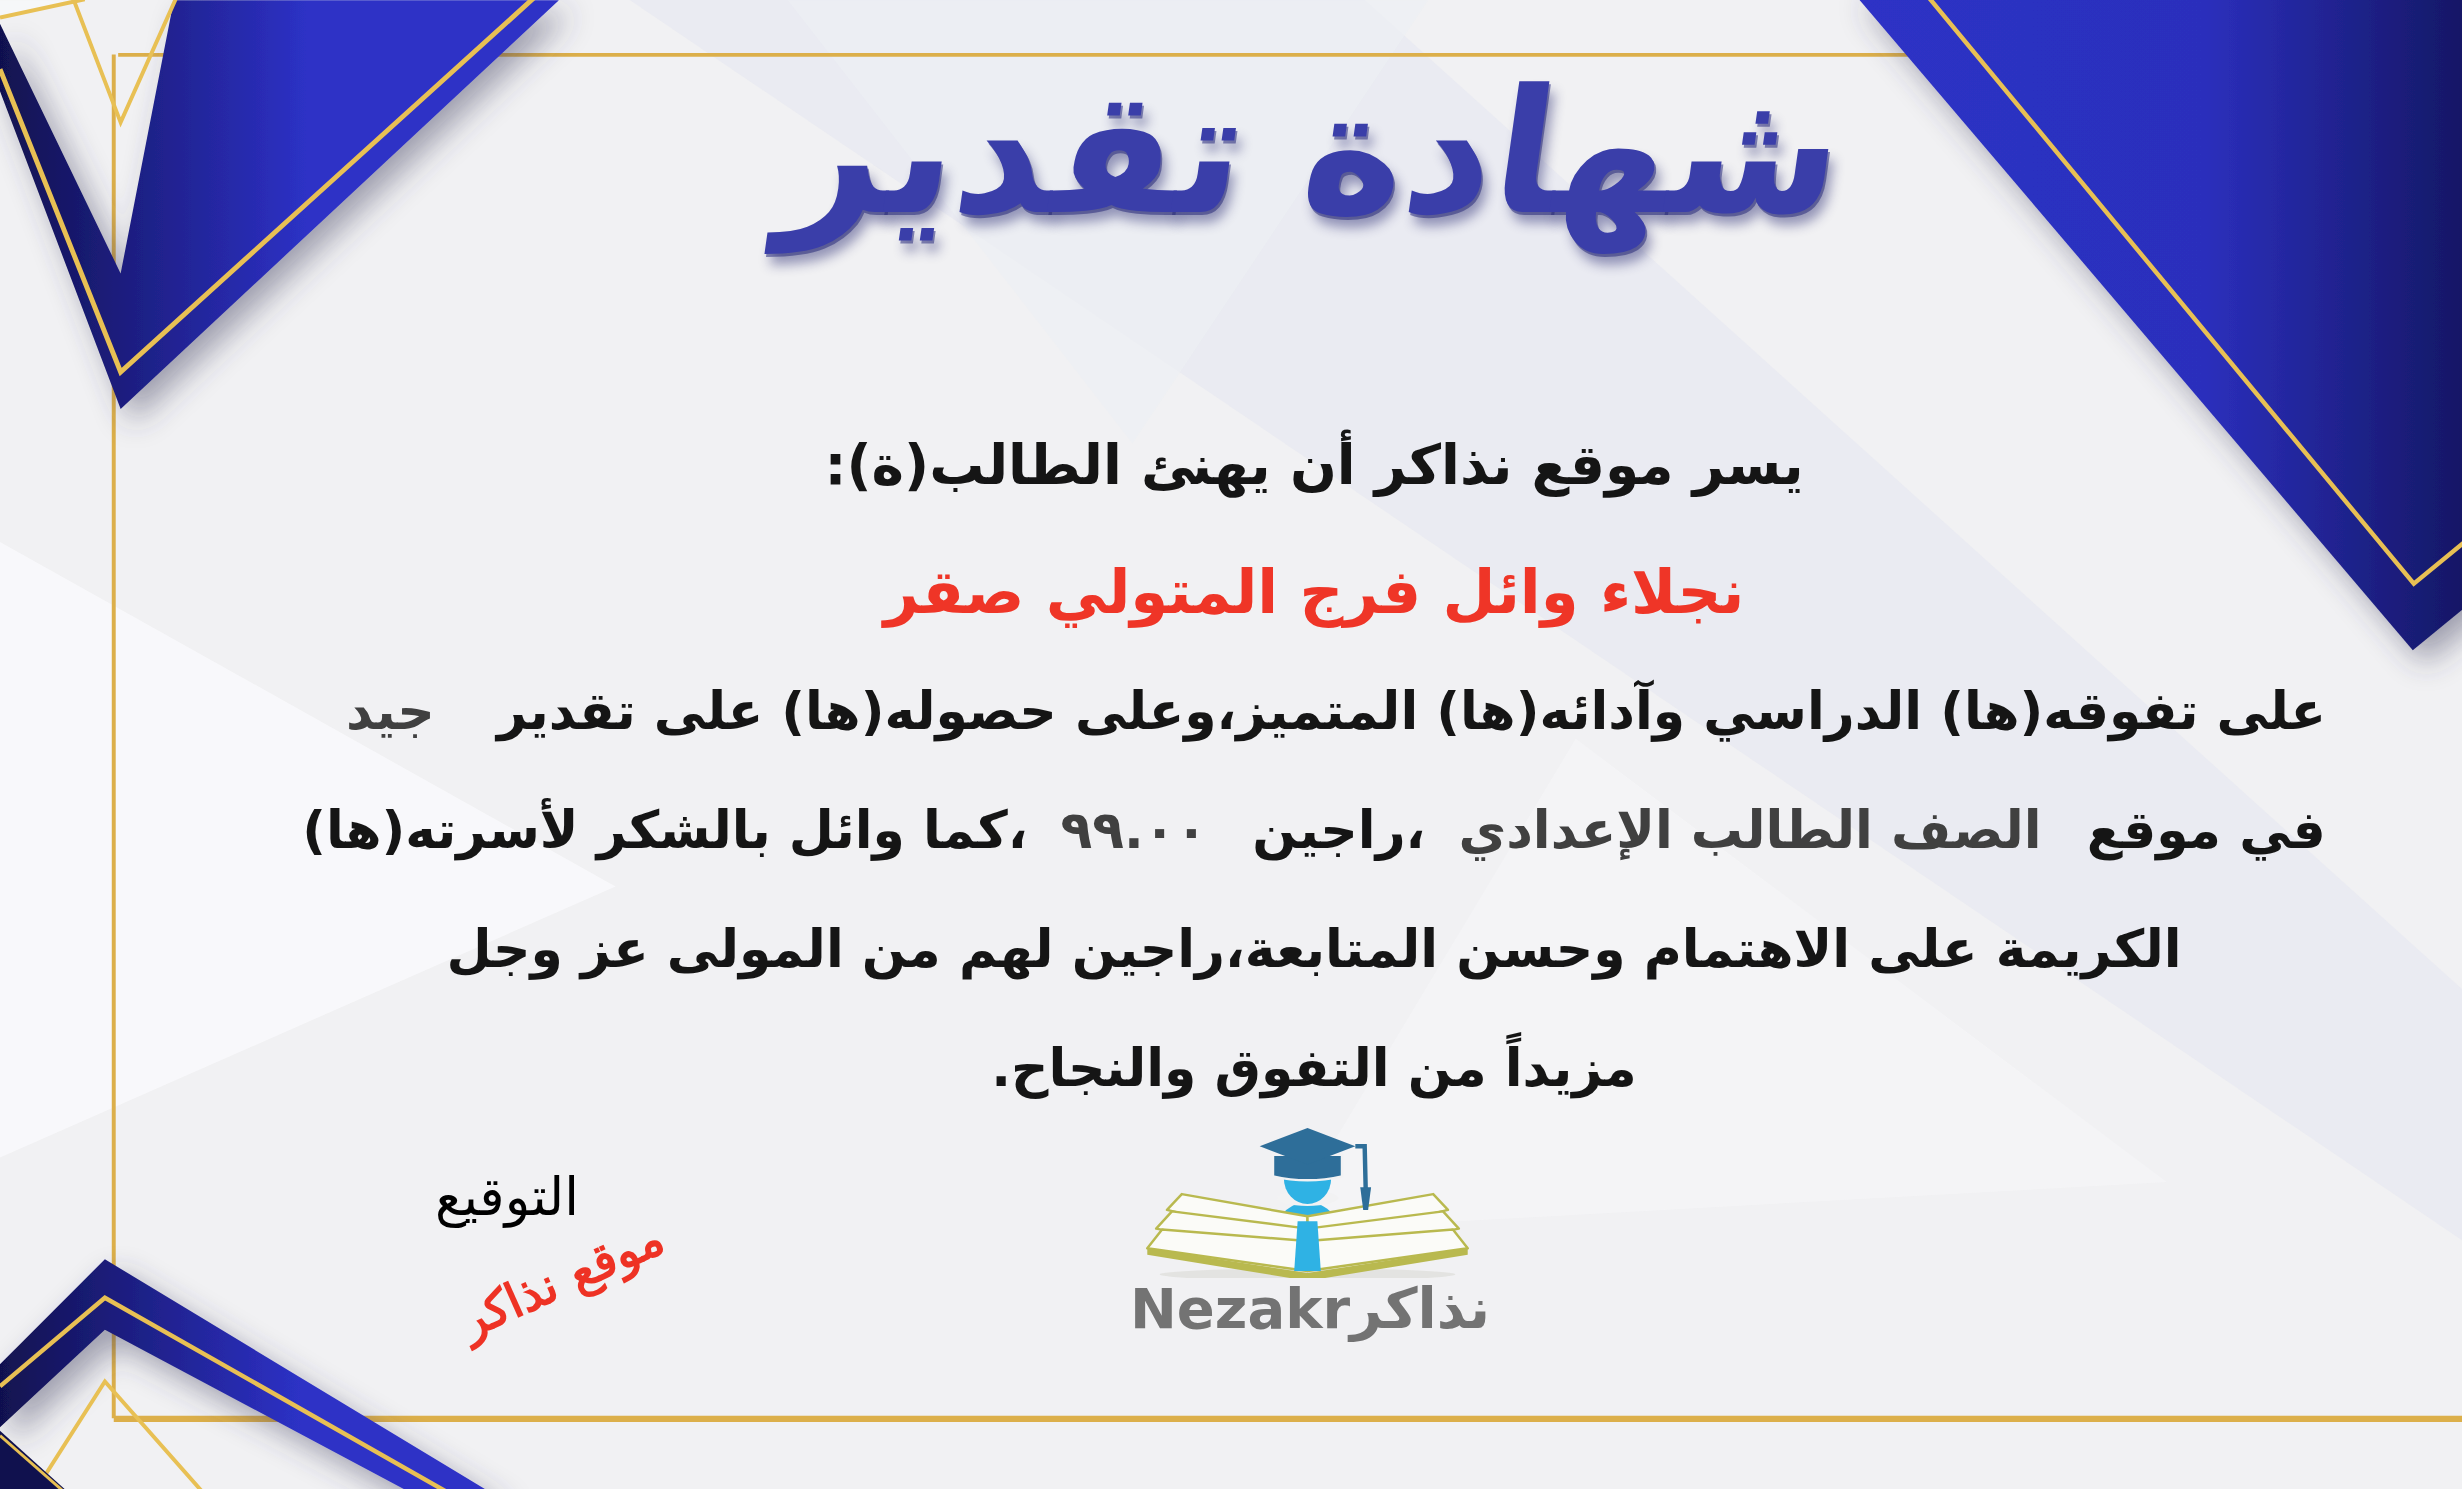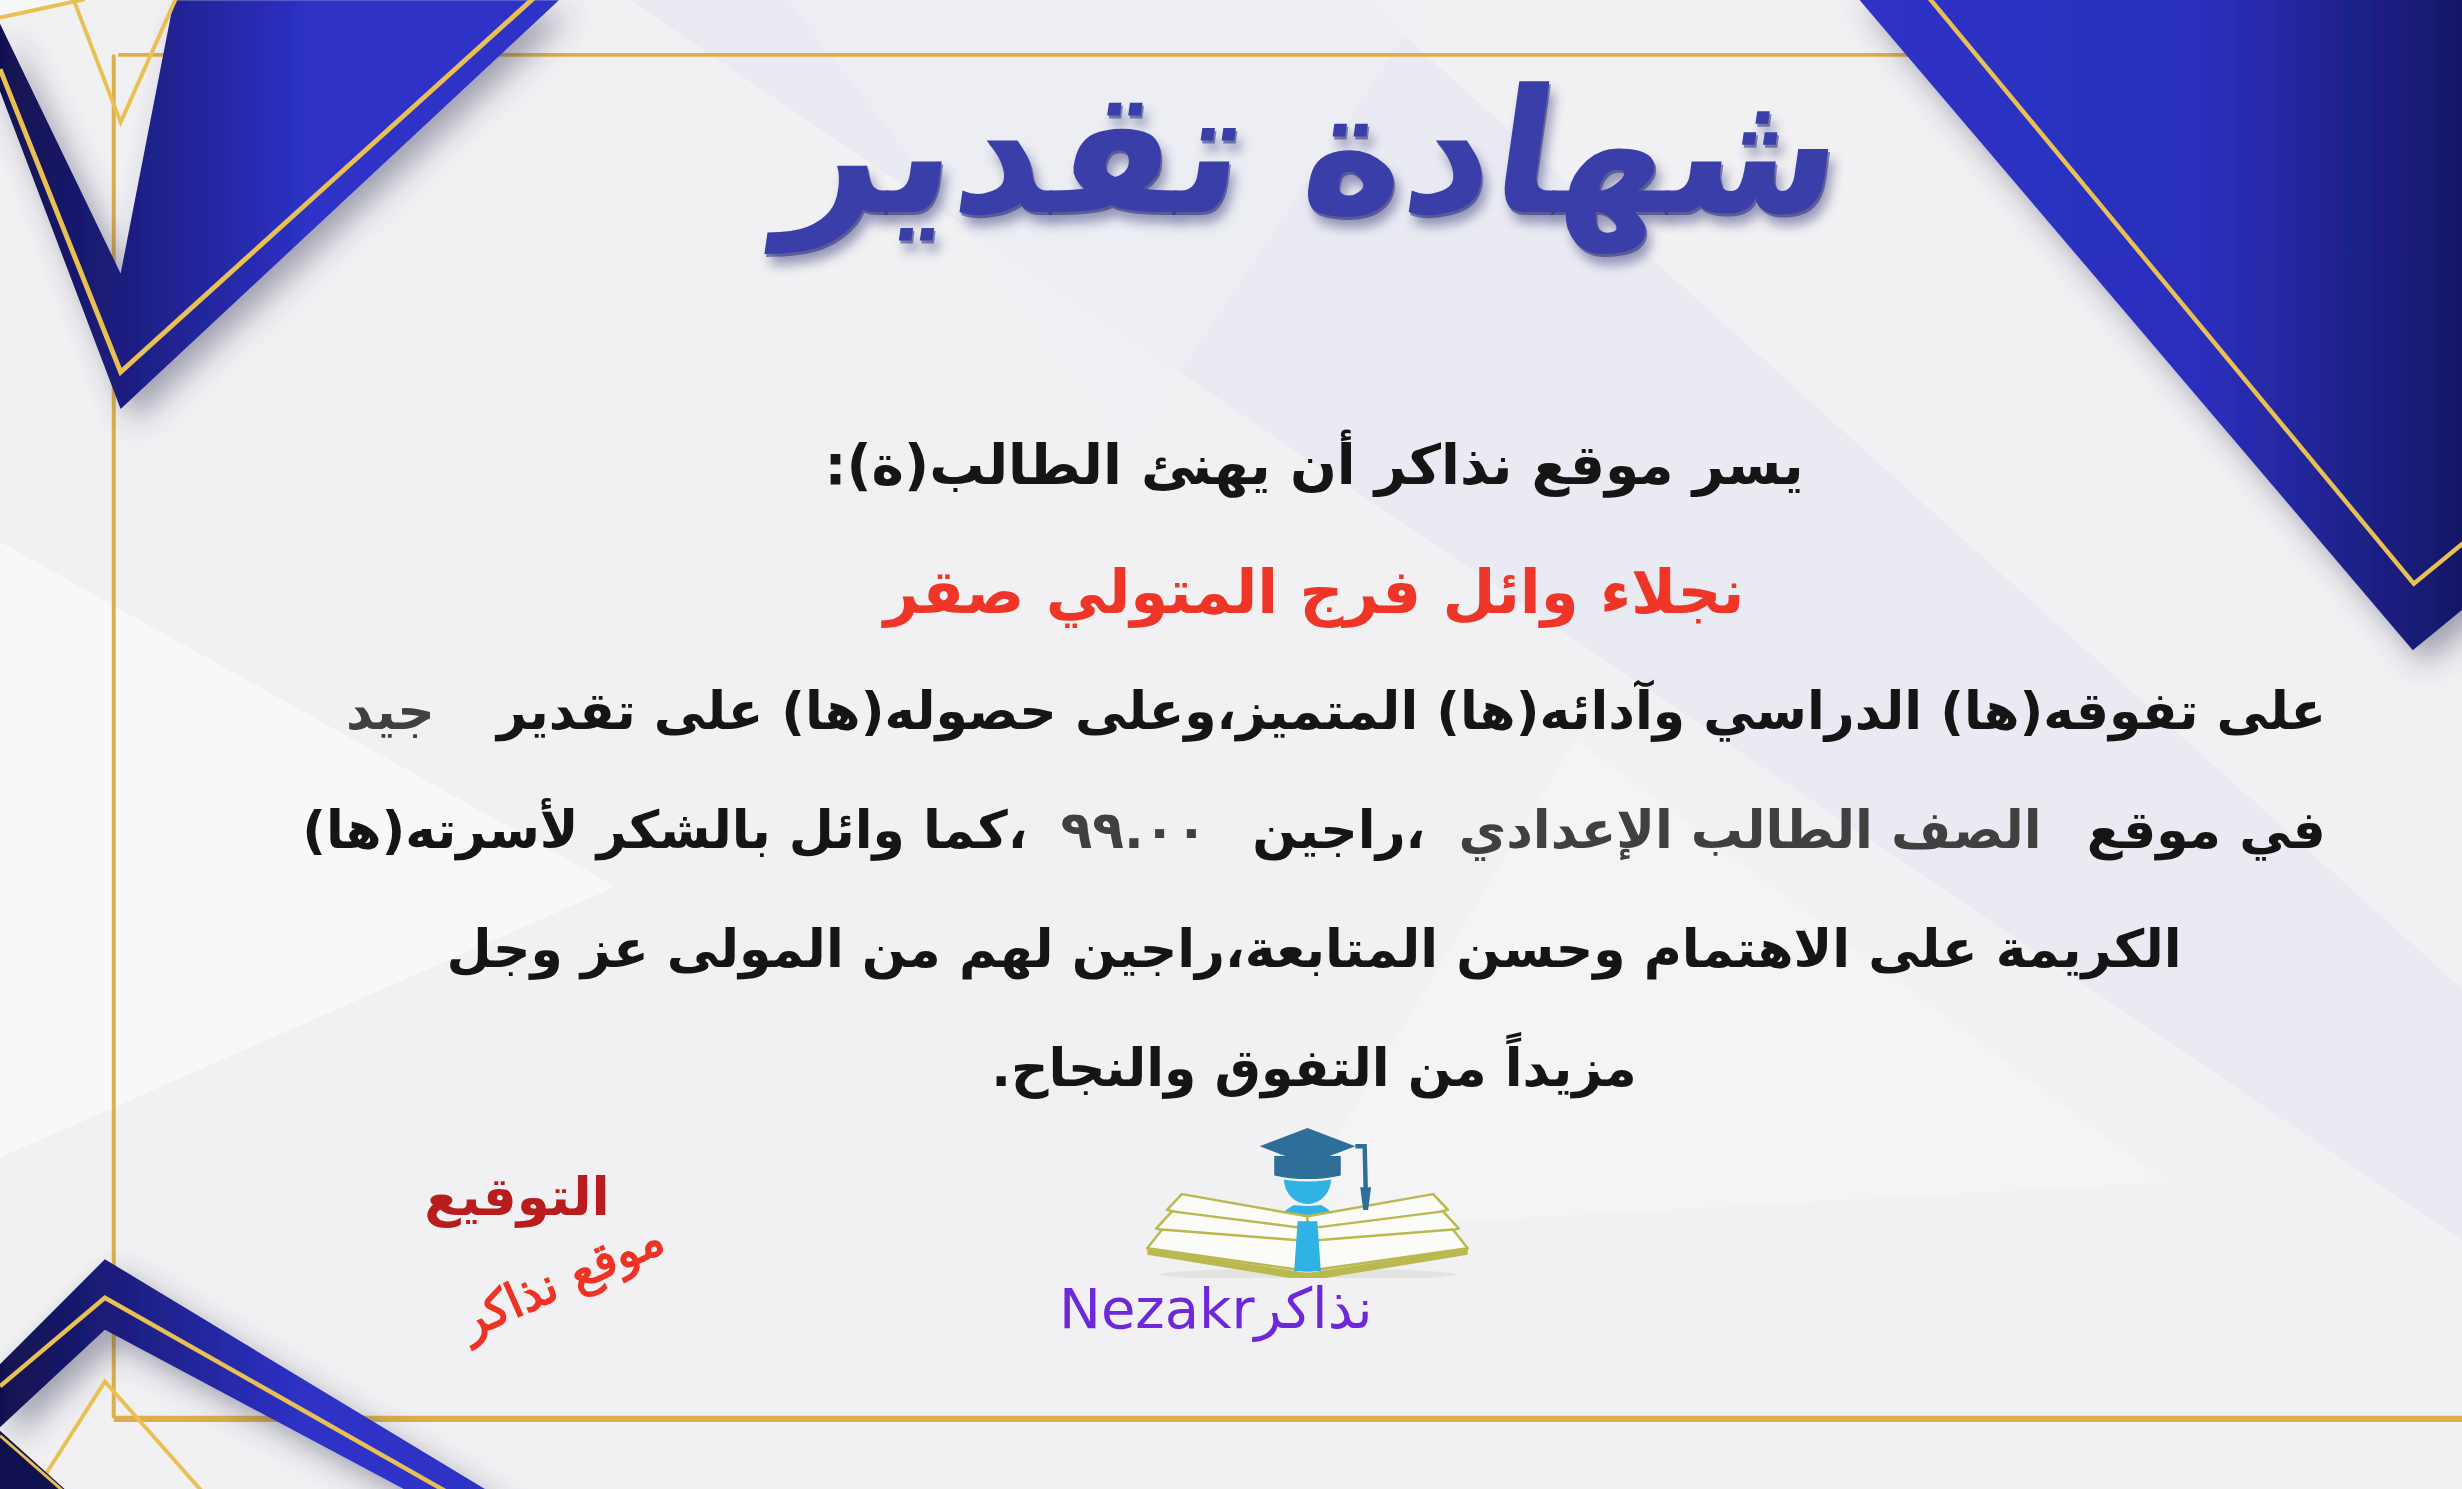--- a/index.html
+++ b/index.html
@@ -42,36 +42,36 @@
     left:138px;right:138px;
     text-align:center;
     line-height:1.45;
   }
   .l1{top:674px;} .l2{top:793px;} .l3{top:912px;} .l4{top:1031px;}
   .red{color:#404040;}
   .gapL{margin-left:44px;margin-right:44px;}
   .gapS{margin-left:15px;margin-right:27px;}
 
   .sig-label{
-    top:1166px;left:315px;width:404px;
-    text-align:center;
-    font-size:53px;font-weight:bold;color:#b91c1c;
+    top:1166px;left:305px;width:404px;
+    text-align:center;
+    font-size:53px;font-weight:normal;color:#000000;
   }
   .sig-script{
     top:1251px;left:345px;width:433px;
     text-align:center;
     font-size:48px;font-weight:bold;font-style:oblique 12deg;
     color:#EE3224;
     transform:rotate(-24deg);
   }
   .logo-svg{left:1098px;top:1125px;}
   .wordmark{
     top:1276px;left:1059px;width:502px;
-    text-align:left;
-    font-size:56px;font-weight:normal;color:#6d28d9;
+    text-align:center;
+    font-size:56px;font-weight:bold;color:#737373;
     direction:ltr;
   }
   .rtl{direction:rtl;unicode-bidi:isolate;}
 </style>
 </head>
 <body>
 
 <div id="stage">
 
   <svg id="deco" viewBox="0 0 5337 3025" xmlns="http://www.w3.org/2000/svg">

